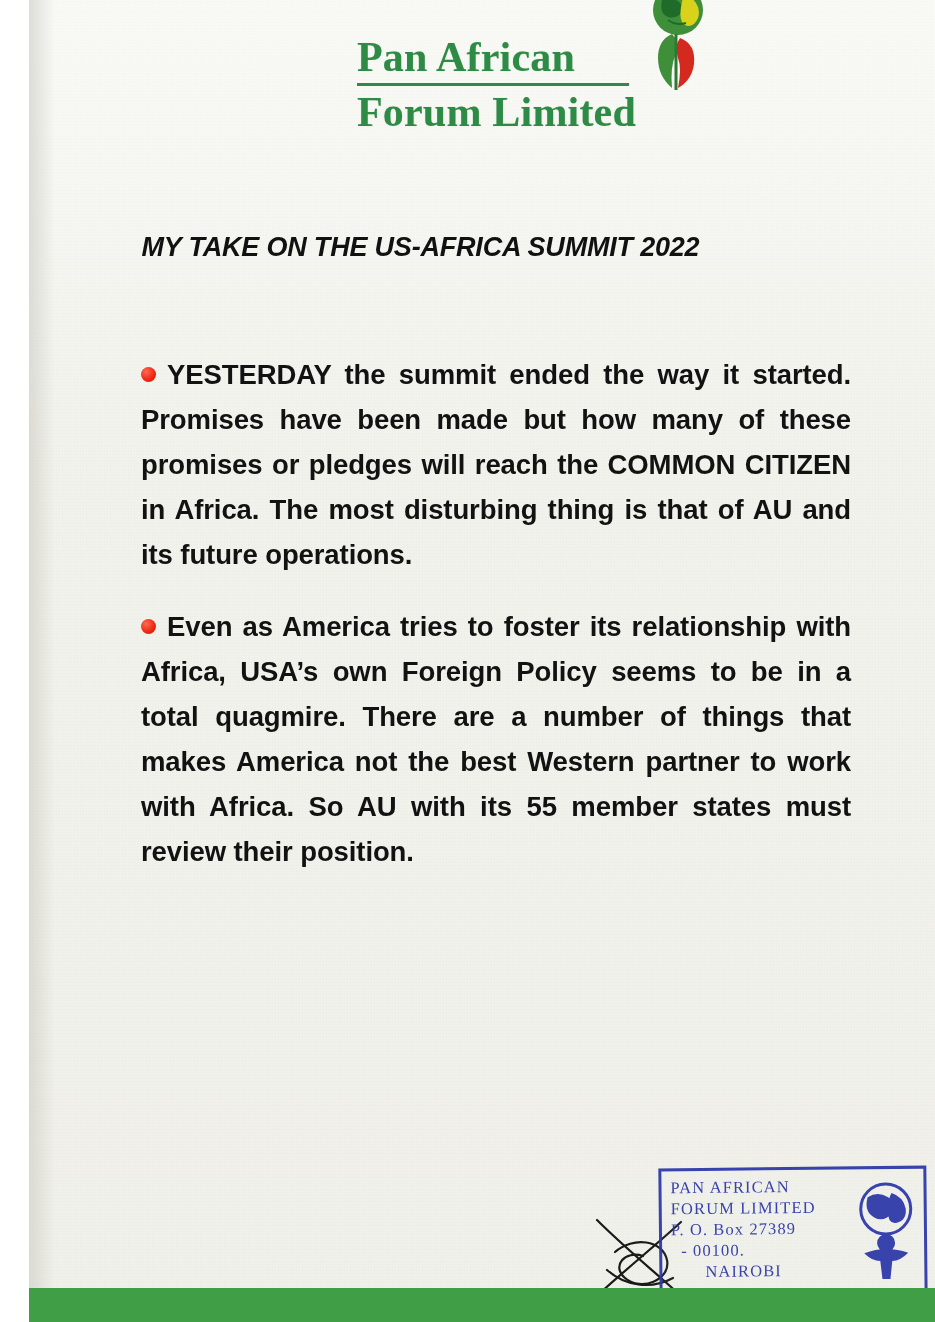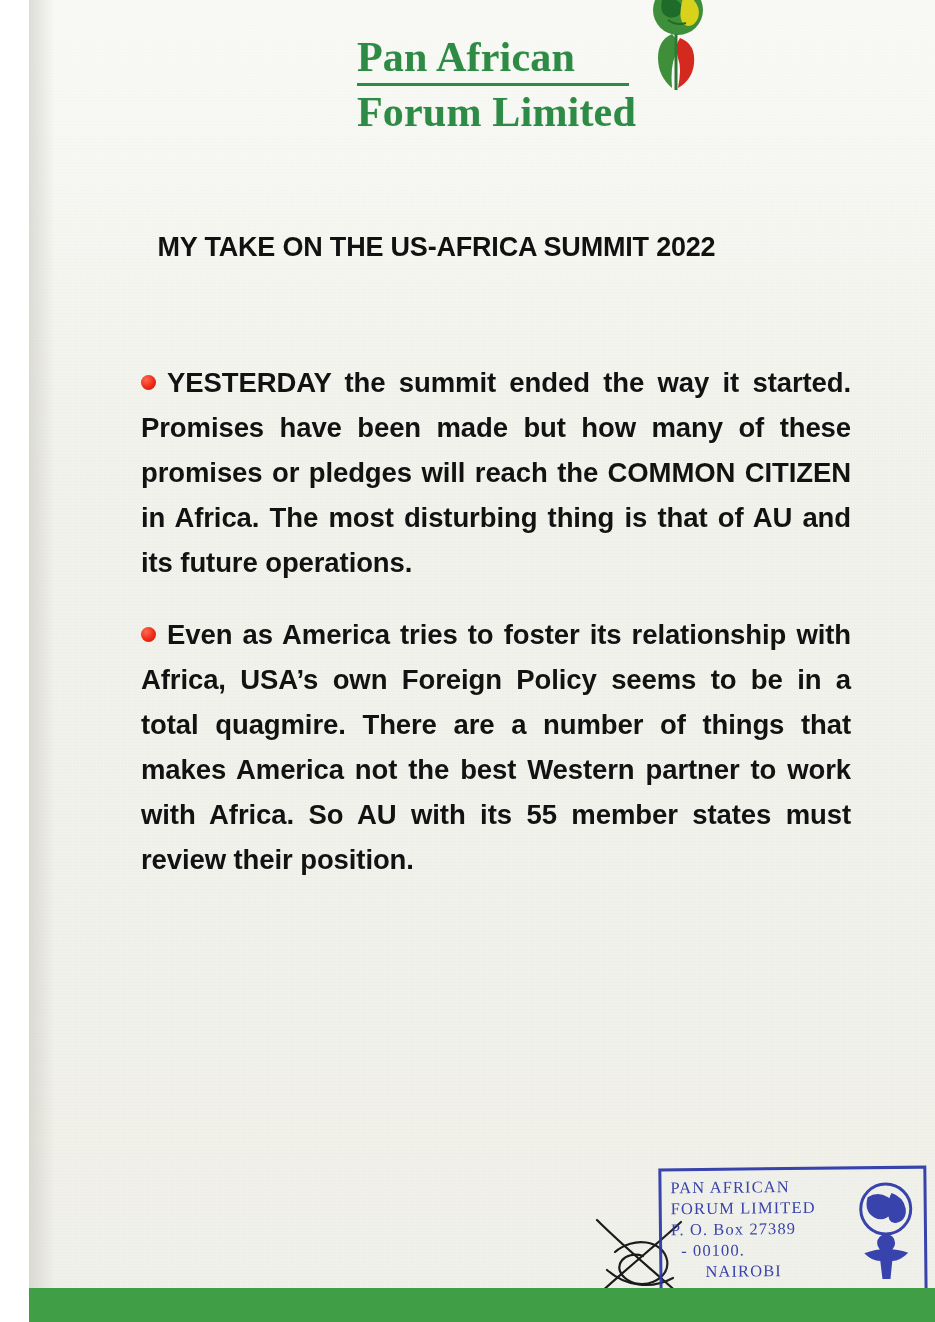--- a/index.html
+++ b/index.html
@@ -79,35 +79,36 @@
     position: absolute;
     right: -72px;
     top: -52px;
     width: 76px;
     height: 110px;
   }
 
   
   .doc-title {
     position: absolute;
-    left: 16px;
+    left: 0;
     top: 232px;
     width: 783px;
     text-align: center;
     font-size: 27px;
     font-weight: bold;
     color: #111111;
     letter-spacing: -0.2px;
+    font-style: italic;
   }
 
   
   .body-copy {
     position: absolute;
     left: 112px;
-    top: 360px;
+    top: 352px;
     width: 710px;
   }
   .para {
     position: relative;
     font-size: 27.5px;
     line-height: 45px;
     font-weight: bold;
     color: #121212;
     text-align: justify;
     text-justify: inter-word;

